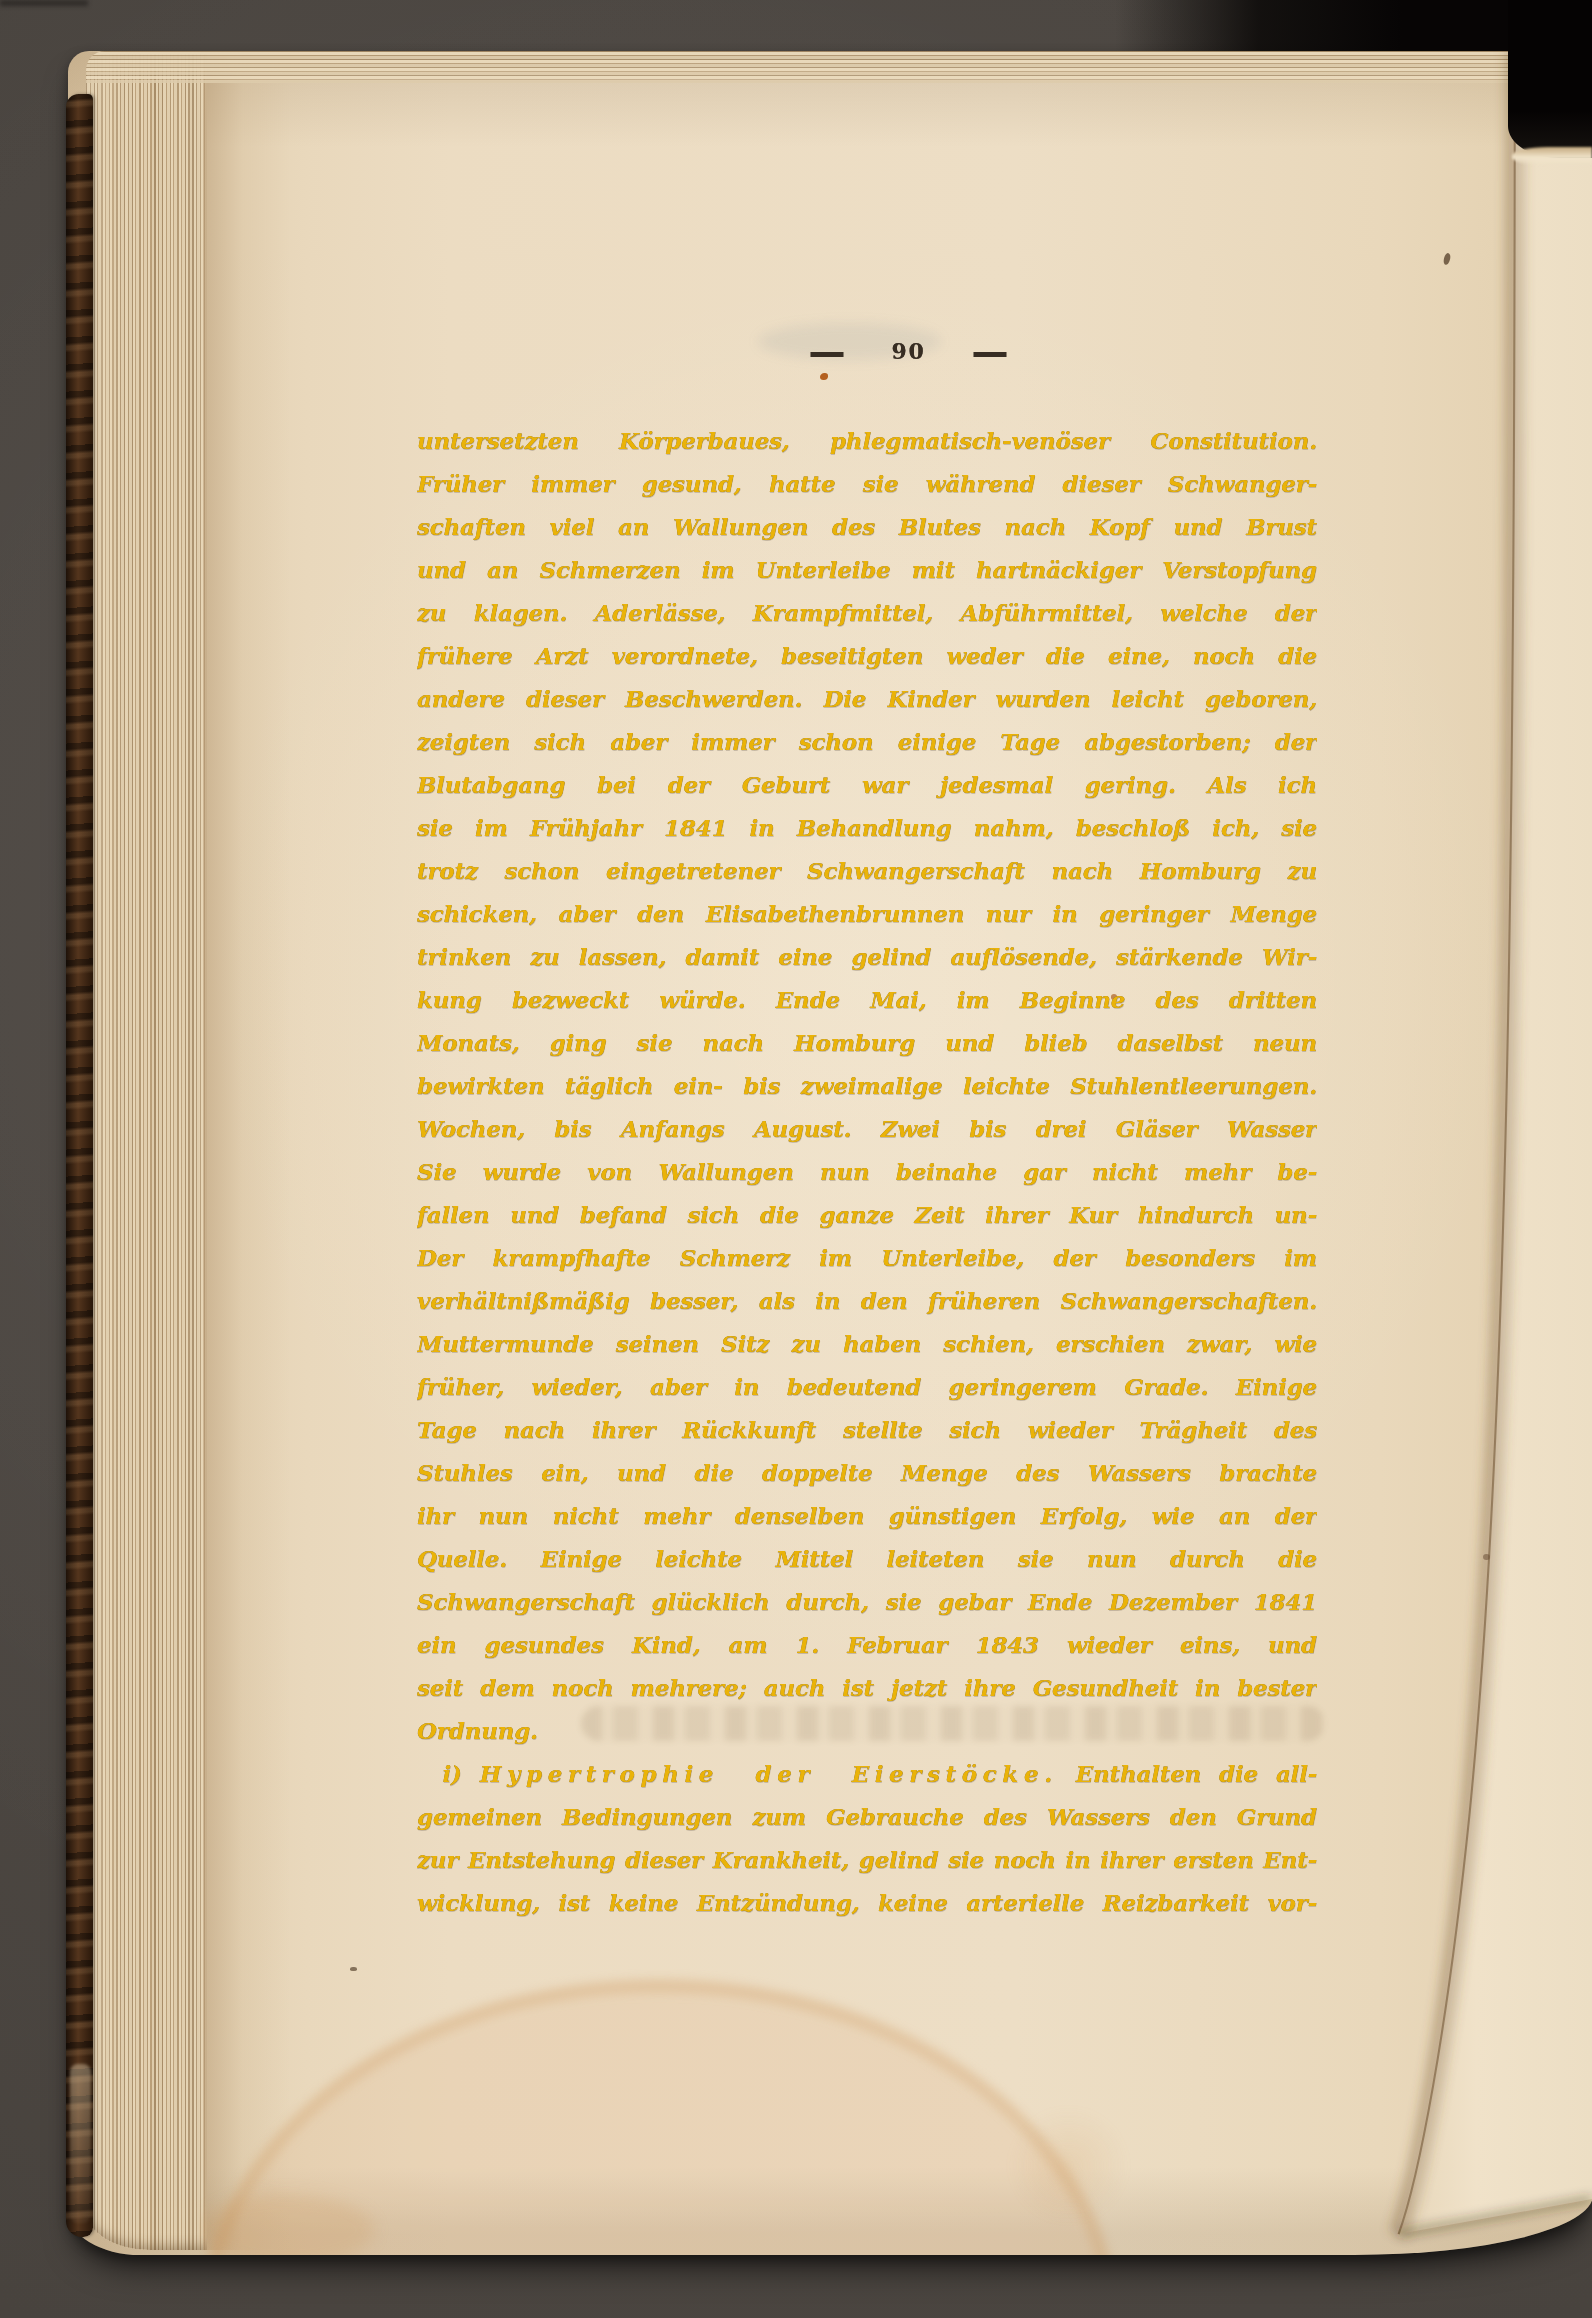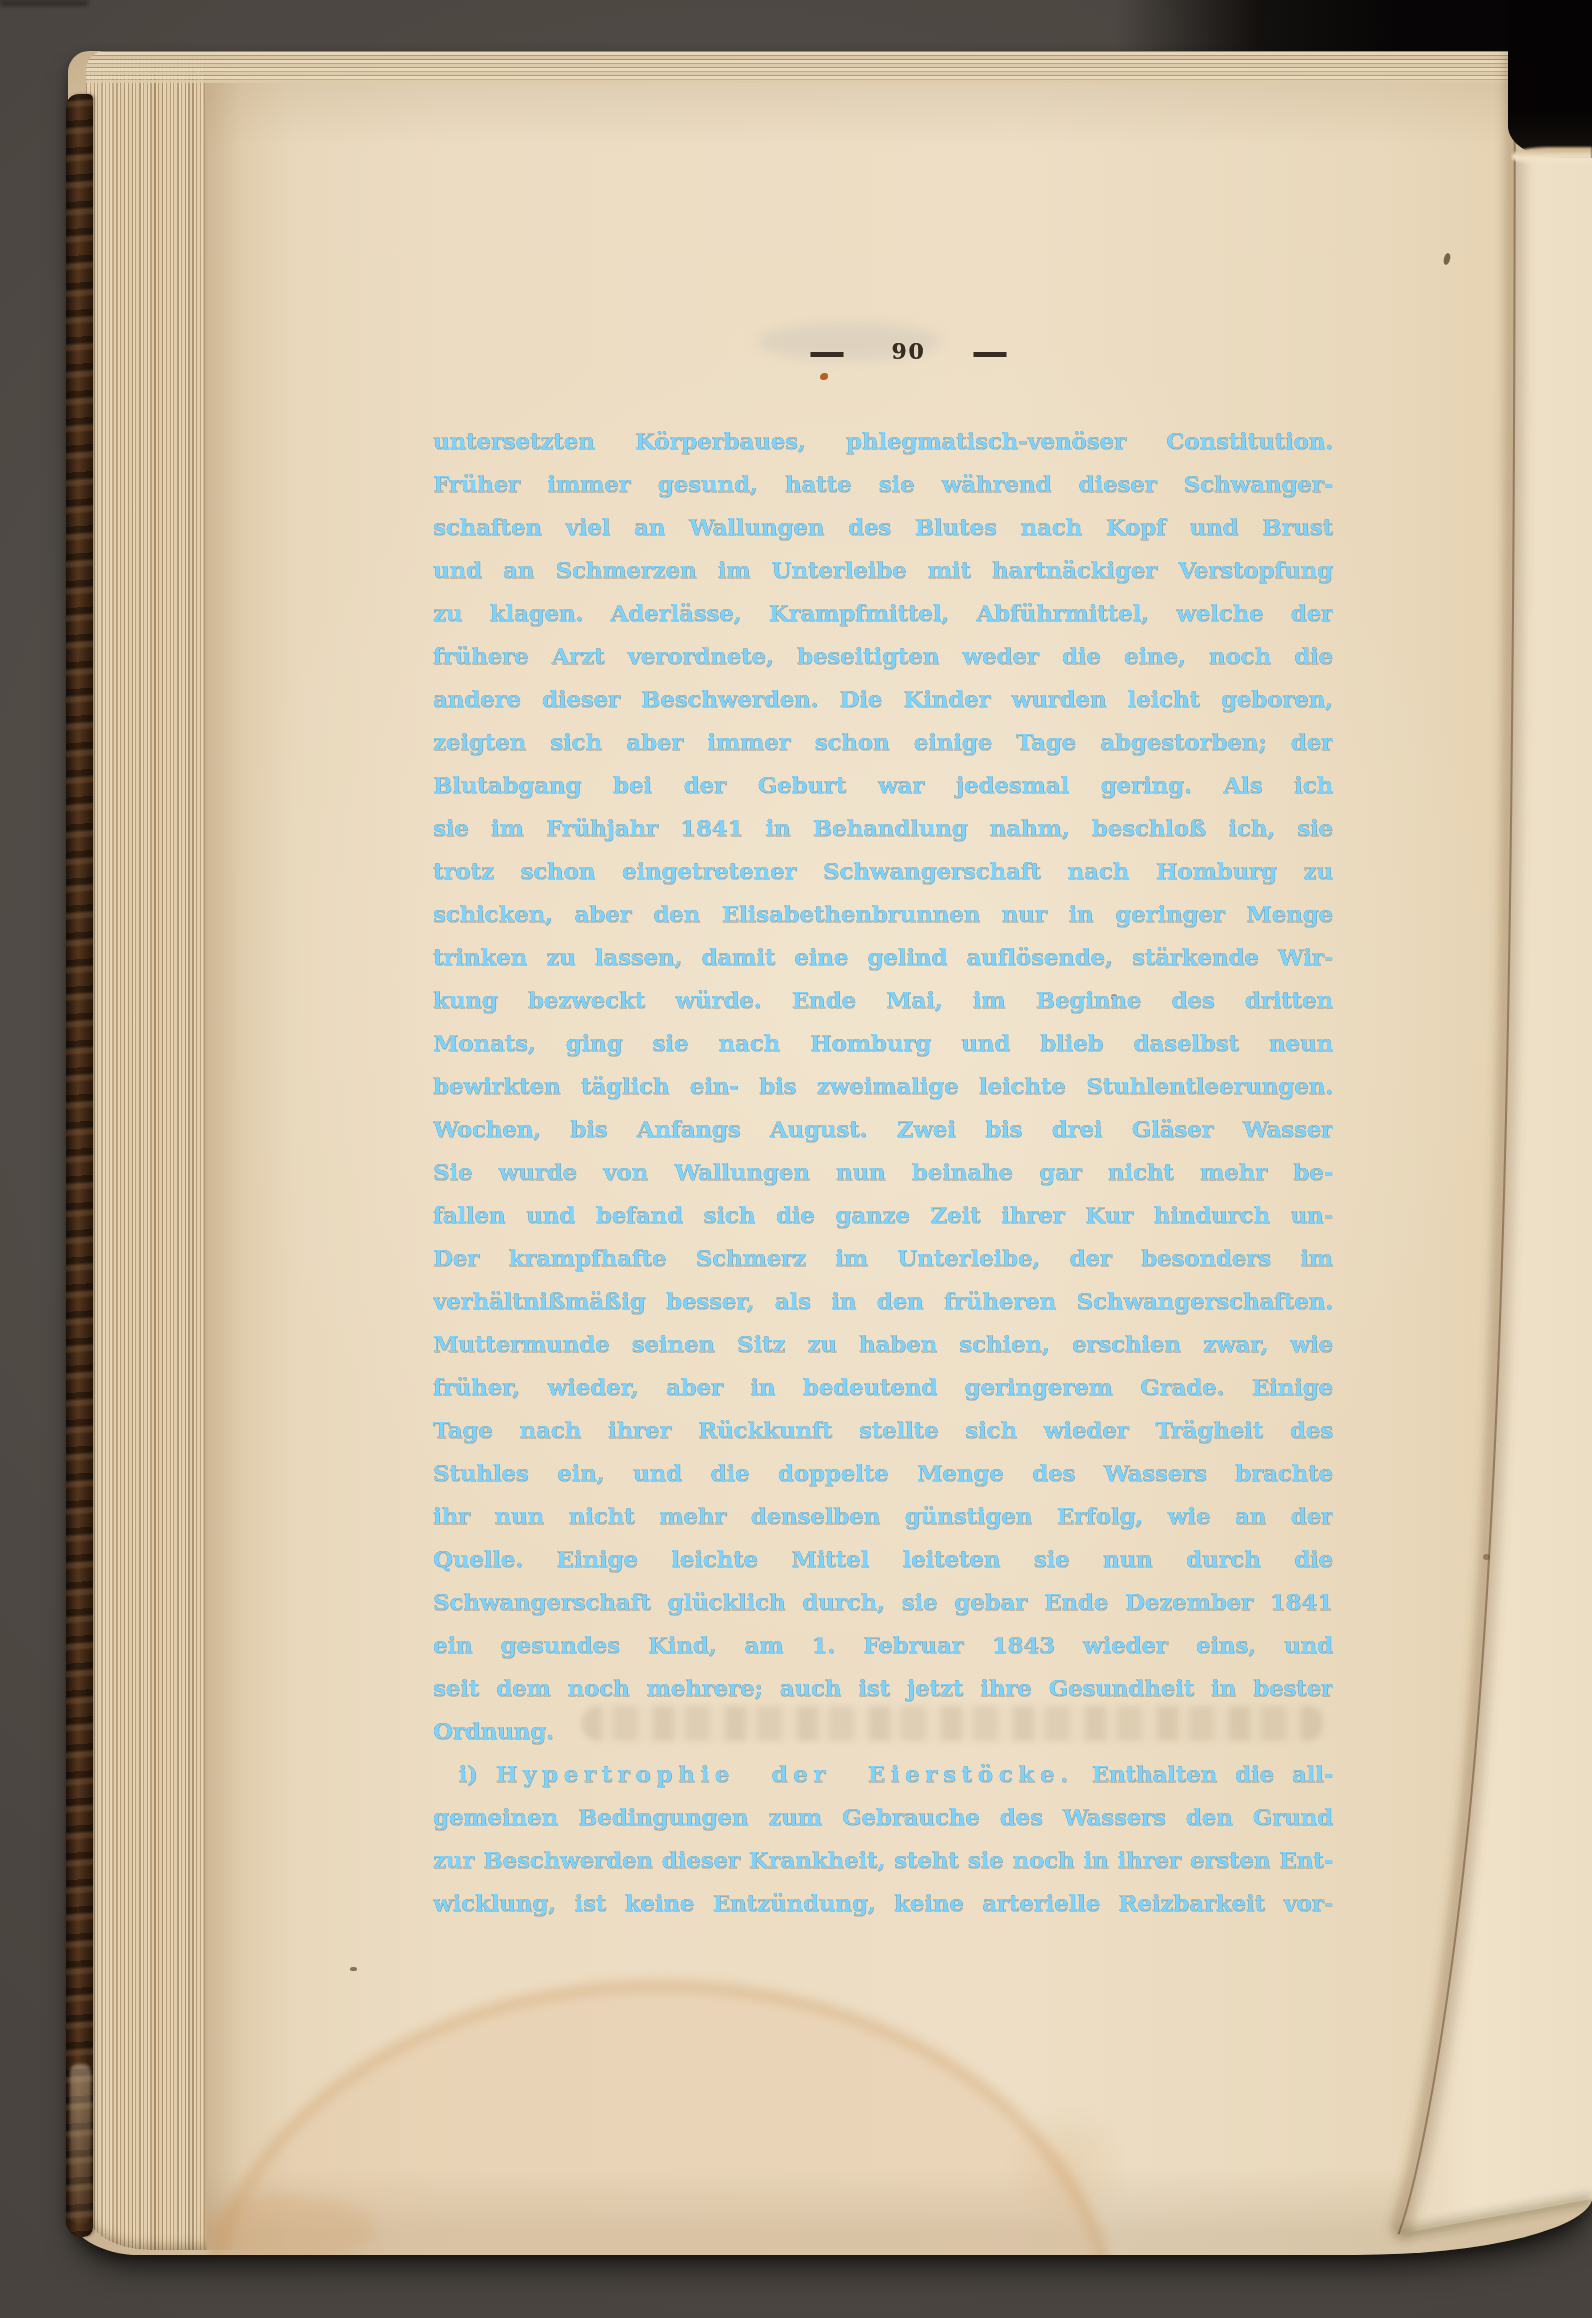--- a/index.html
+++ b/index.html
@@ -142,21 +142,21 @@
   #header-row {
     left:433px; top:328px; width:900px; height:46px;
     display:flex; align-items:center; justify-content:center; gap:46px;
     transform:translateX(25.5px);
     color:#372d23;
   }
   .header-dash { font-size:37px; font-weight:bold; line-height:1; transform:scaleY(1.15); }
   #page-number { font-size:22px; font-weight:bold; letter-spacing:1.6px;
     text-shadow:0 0 0.5px rgba(55,45,35,.8); }
 
-  #text-block { left:433px; top:419px; width:900px; color:#7dd3fc; }
+  #text-block { left:417px; top:419px; width:900px; color:#eab308;font-style:italic; }
   .tl {
     height:43px; line-height:43px; overflow:hidden;
     font-size:23px; font-weight:bold; letter-spacing:-0.2px;
     text-align:justify; text-align-last:justify;
     text-shadow:0 0 0.5px rgba(58,47,36,.75), 0.4px 0.6px 0.6px rgba(58,47,36,.22);
     white-space:nowrap;
   }
   .tl.para-end { text-align-last:left; }
   .tl.indent { padding-left:25.5px; }
   .gesperrt { letter-spacing:5.6px; word-spacing:12.7px; }
@@ -247,18 +247,18 @@
     <div class="tl">Tage nach ihrer Rückkunft stellte sich wieder Trägheit des</div>
     <div class="tl">Stuhles ein, und die doppelte Menge des Wassers brachte</div>
     <div class="tl">ihr nun nicht mehr denselben günstigen Erfolg, wie an der</div>
     <div class="tl">Quelle. Einige leichte Mittel leiteten sie nun durch die</div>
     <div class="tl">Schwangerschaft glücklich durch, sie gebar Ende Dezember 1841</div>
     <div class="tl">ein gesundes Kind, am 1. Februar 1843 wieder eins, und</div>
     <div class="tl">seit dem noch mehrere; auch ist jetzt ihre Gesundheit in bester</div>
     <div class="tl para-end">Ordnung.</div>
     <div class="tl indent"><span>i)</span> <span class="gesperrt">Hypertrophie der Eierstöcke.</span> <span>Enthalten die all-</span></div>
     <div class="tl">gemeinen Bedingungen zum Gebrauche des Wassers den Grund</div>
-    <div class="tl">zur Beschwerden dieser Krankheit, steht sie noch in ihrer ersten Ent-</div>
+    <div class="tl">zur Entstehung dieser Krankheit, gelind sie noch in ihrer ersten Ent-</div>
     <div class="tl">wicklung, ist keine Entzündung, keine arterielle Reizbarkeit vor-</div>
   </div>
 
 </div>
 
 
 </body></html>

